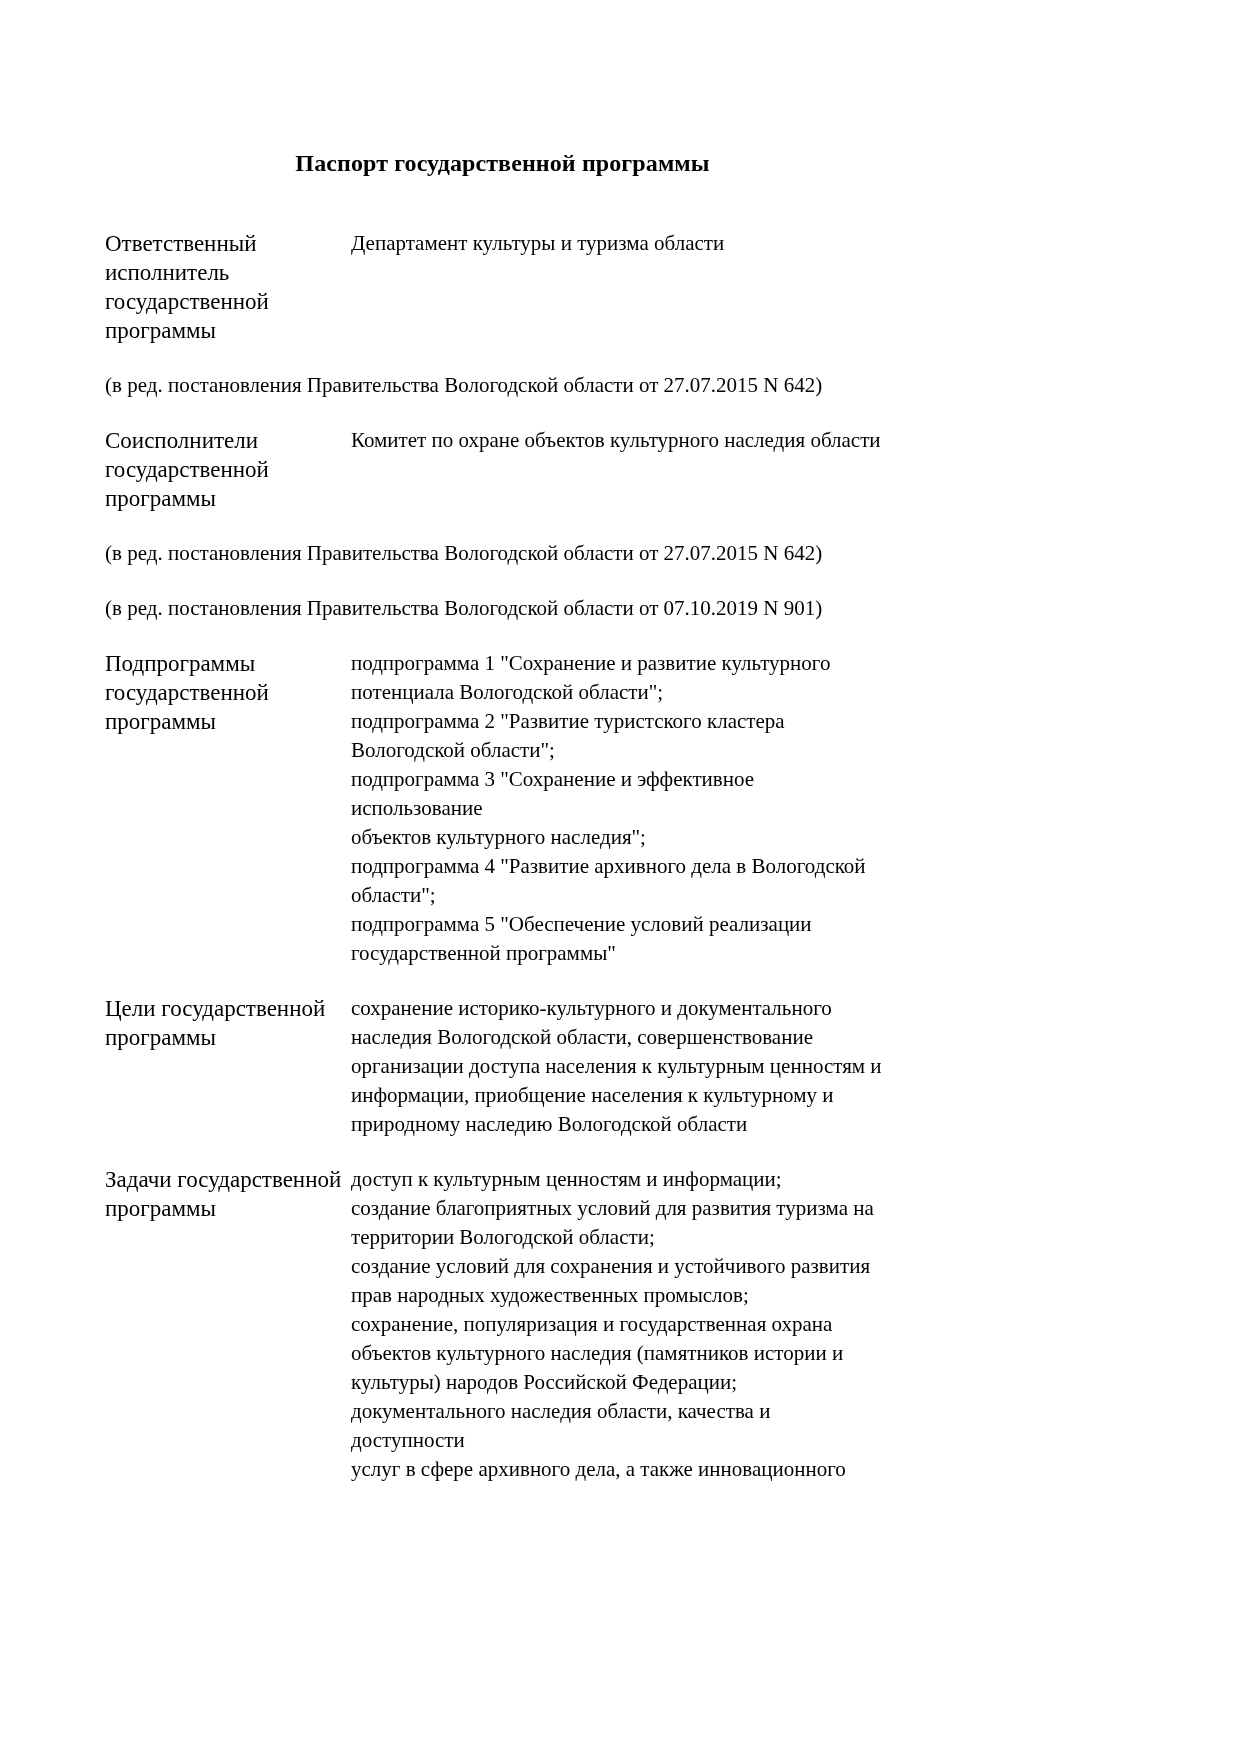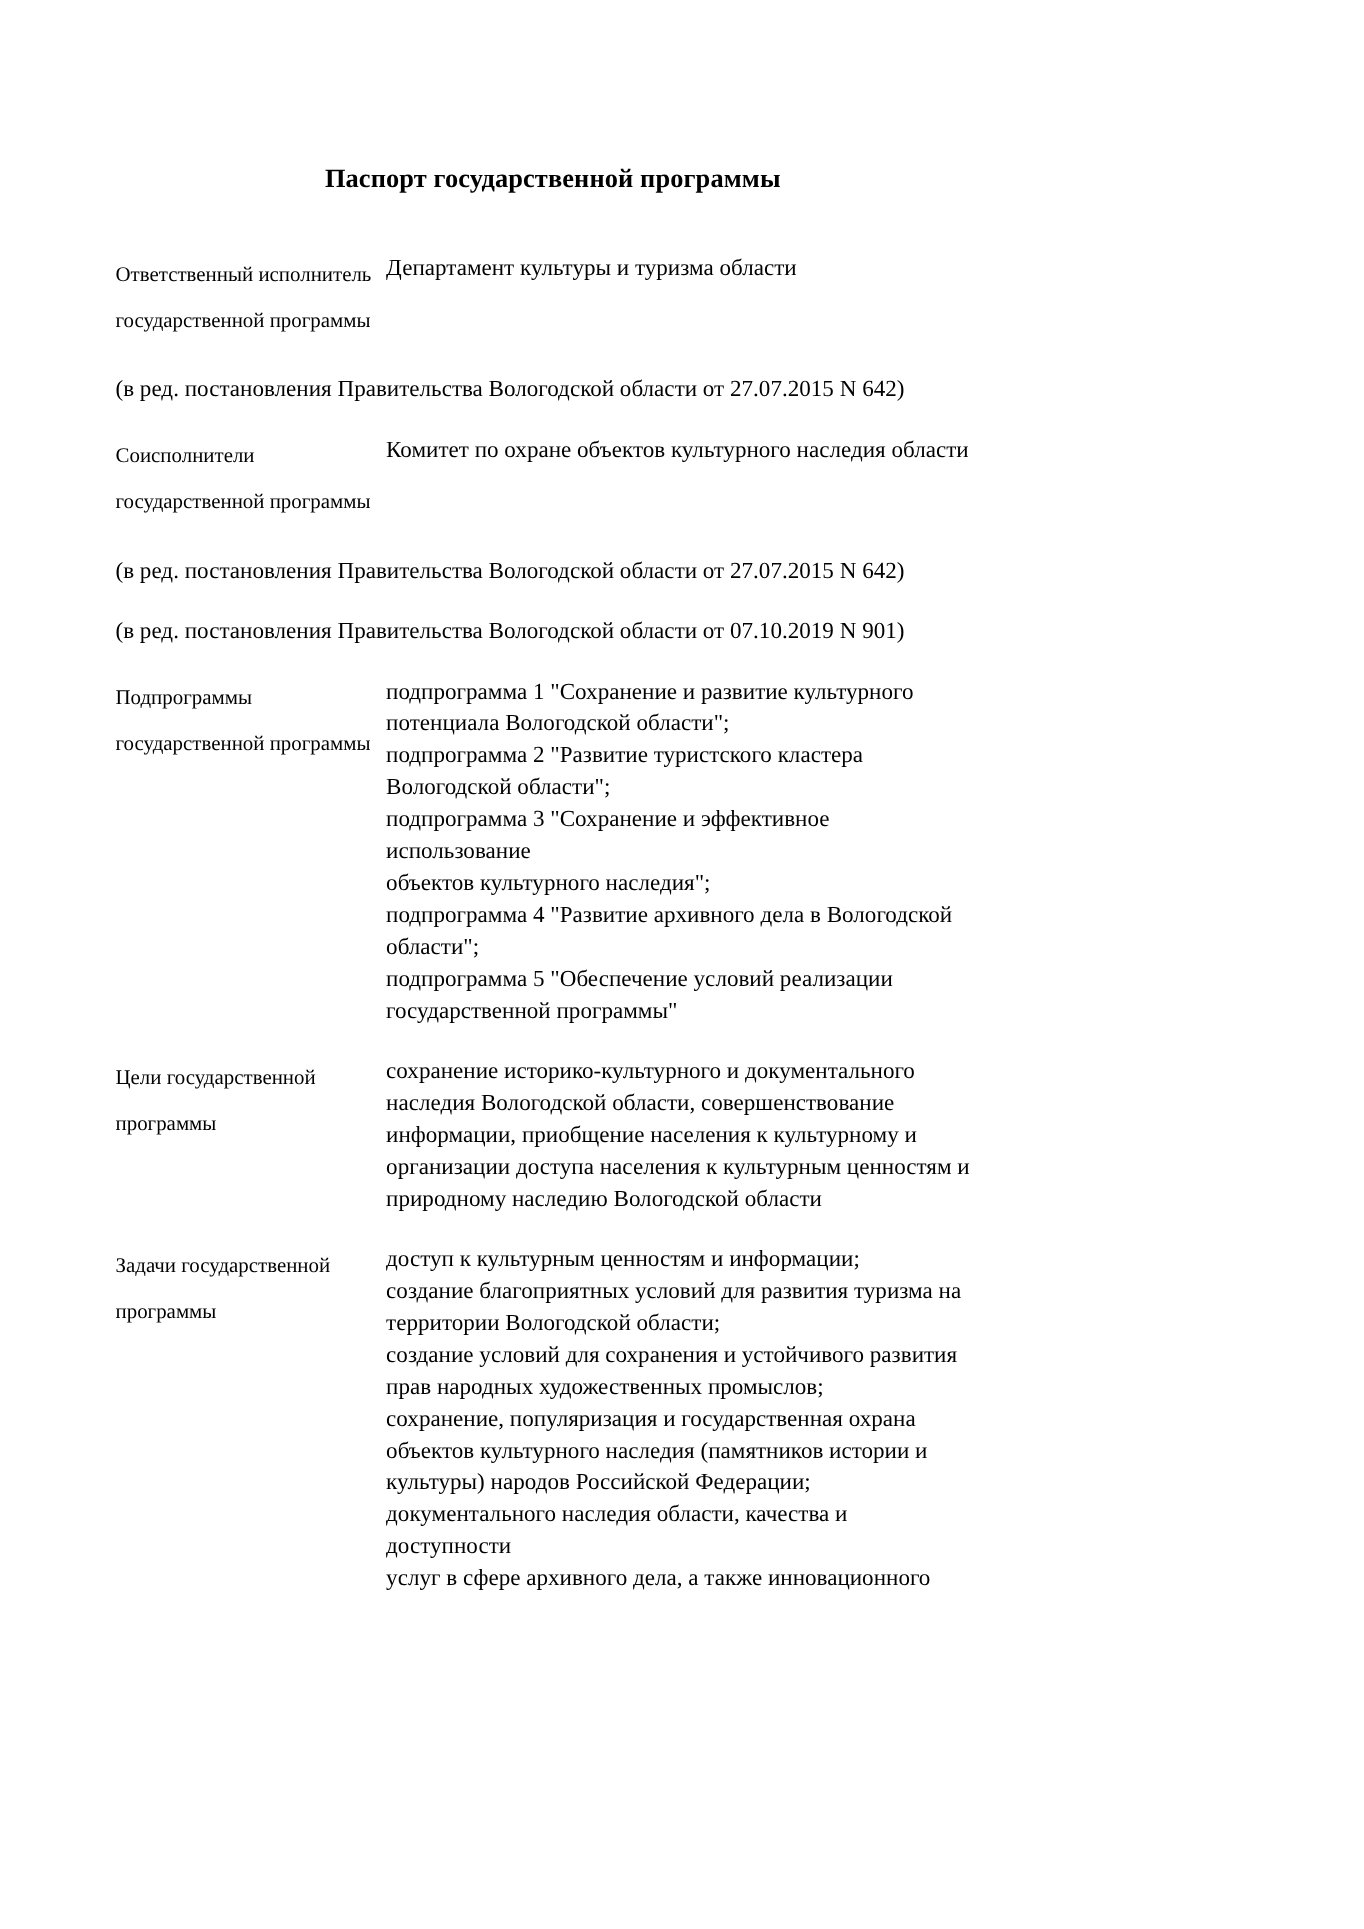--- a/index.html
+++ b/index.html
@@ -31,22 +31,22 @@
     padding-left: 14px;
   }
   .row {
     display: flex;
     align-items: flex-start;
     margin-bottom: 26px;
   }
   .row-label {
     width: 246px;
     flex: 0 0 246px;
-    font-size: 19px;
-    line-height: 42px;
+    font-size: 23px;
+    line-height: 29px;
     padding-right: 4px;
     box-sizing: border-box;
   }
   .row-value {
     flex: 1 1 auto;
     font-size: 21px;
     line-height: 29px;
   }
   .row-value .line {
     display: block;
@@ -103,22 +103,22 @@
       <span class="line">подпрограмма 5 "Обеспечение условий реализации</span>
       <span class="line">государственной программы"</span>
     </div>
   </div>
 
   <div class="row">
     <div class="row-label">Цели государственной программы</div>
     <div class="row-value">
       <span class="line">сохранение историко-культурного и документального</span>
       <span class="line">наследия Вологодской области, совершенствование</span>
+      <span class="line">организации доступа населения к культурным ценностям и</span>
       <span class="line">информации, приобщение населения к культурному и</span>
-      <span class="line">организации доступа населения к культурным ценностям и</span>
       <span class="line">природному наследию Вологодской области</span>
     </div>
   </div>
 
   <div class="row tight">
     <div class="row-label">Задачи государственной программы</div>
     <div class="row-value">
       <span class="line">доступ к культурным ценностям и информации;</span>
       <span class="line">создание благоприятных условий для развития туризма на</span>
       <span class="line">территории Вологодской области;</span>

